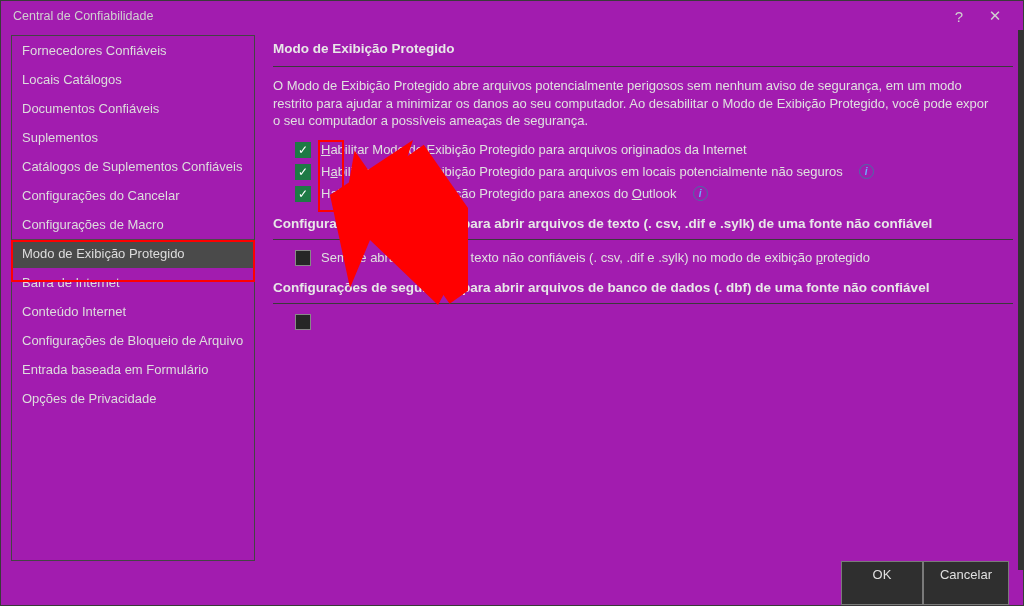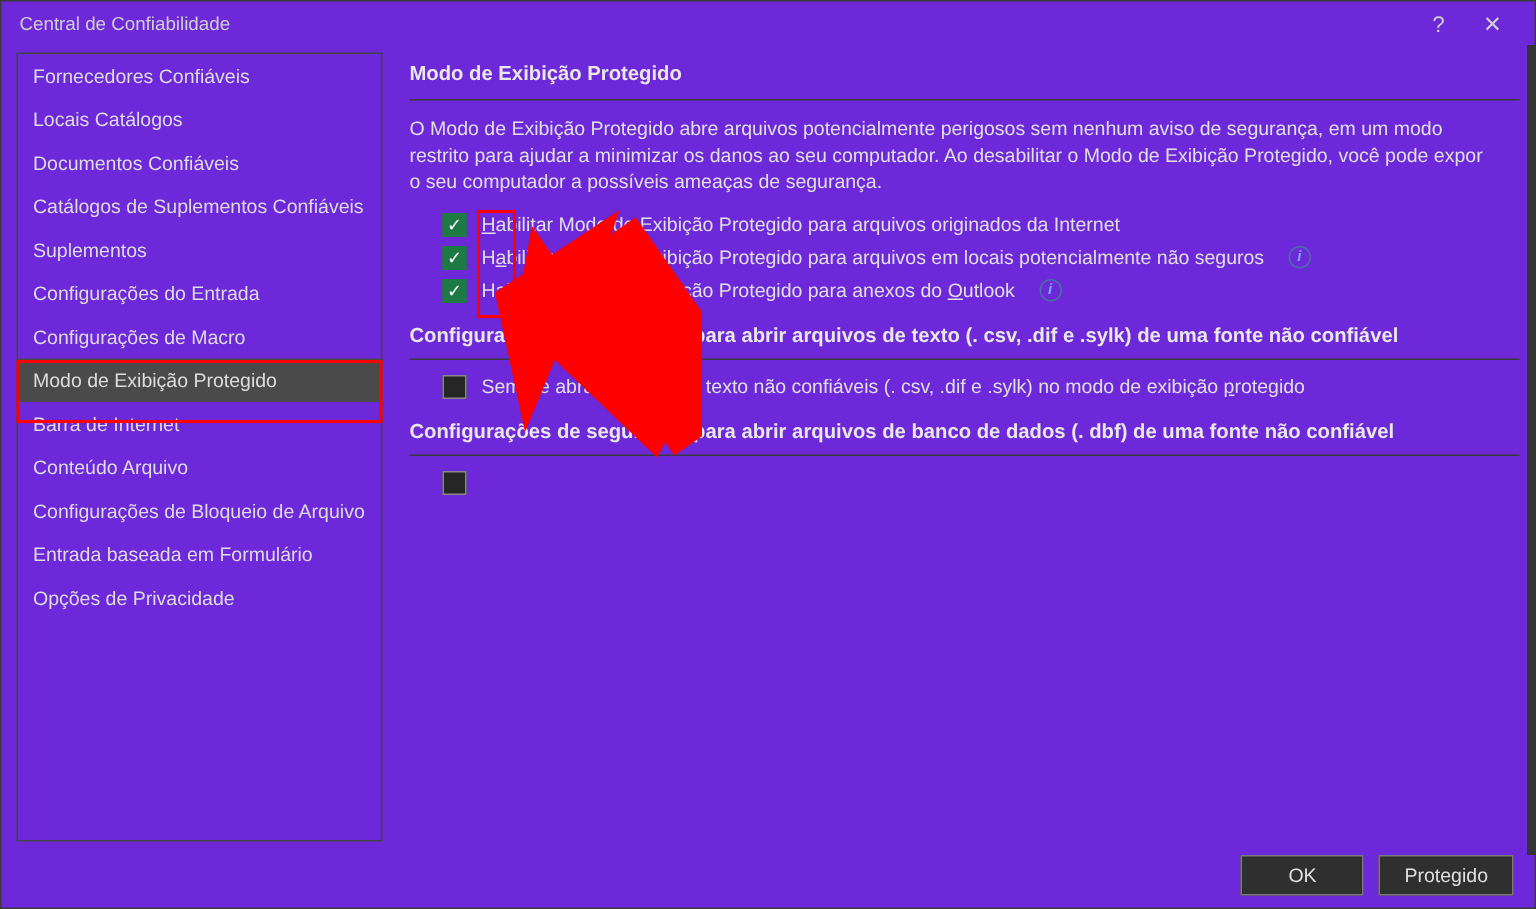--- a/index.html
+++ b/index.html
@@ -4,21 +4,21 @@
 <style>
   * { box-sizing: border-box; margin: 0; padding: 0; }
   html, body {
     width: 1024px; height: 606px;
     background: #262626; color: #e0e0e0;
     font-family: "Segoe UI", Tahoma, sans-serif;
     font-size: 13px; overflow: hidden;
   }
   .dialog {
     width: 1024px; height: 606px;
-    background: #6d28d9;
+    background: #a21caf;
     border: 1px solid #3a3a3a;
     display: flex; flex-direction: column;
   }
   .titlebar {
     height: 30px;
     display: flex; align-items: center;
     padding: 0 10px 0 12px;
   }
   .titlebar .title { flex: 1; color: #d0d0d0; font-size: 12.5px; }
   .titlebar .ctrl { width: 36px; text-align: center; color: #d0d0d0; font-size: 15px; }
@@ -60,22 +60,22 @@
     margin-left: 6px; color: #6fb1ff; font-size: 12px;
     width: 15px; height: 15px; border: 1px solid #4a6fa5; border-radius: 50%;
     display: inline-flex; align-items: center; justify-content: center;
   }
   .info::after { content: "i"; font-style: italic; font-weight: bold; font-size: 10px; }
   .opt-sub {
     display: flex; align-items: center; gap: 10px; margin: 10px 0 4px 22px;
     font-size: 13px; color: #e0e0e0;
   }
   .footer {
-    height: 44px; display: flex; justify-content: flex-end; align-items: center;
-    gap: 10px; padding: 0 14px;
+    height: 44px; display: flex; justify-content: flex-end; 
+    padding: 0 14px;
   }
   .btn {
     min-width: 82px; padding: 5px 16px; border: 1px solid #7a7a7a;
     background: #2f2f2f; color: #e0e0e0; text-align: center; font-size: 13px;
   }
   
   .hl-box {
     position: absolute; border: 2px solid #ff0000; pointer-events: none;
   }
   .hl1 { left: 11px; top: 240px; width: 244px; height: 42px; }
@@ -97,27 +97,27 @@
     <div class="title">Central de Confiabilidade</div>
     <div class="ctrl">?</div>
     <div class="ctrl">✕</div>
   </div>
 
   <div class="body">
     <div class="sidebar" id="sidebar">
         <div class="nav-item">Fornecedores Confiáveis</div>
         <div class="nav-item">Locais Catálogos</div>
         <div class="nav-item">Documentos Confiáveis</div>
+        <div class="nav-item">Suplementos</div>
         <div class="nav-item">Catálogos de Suplementos Confiáveis</div>
-        <div class="nav-item">Suplementos</div>
-        <div class="nav-item">Configurações do Entrada</div>
+        <div class="nav-item">Configurações do Cancelar</div>
         <div class="nav-item">Configurações de Macro</div>
         <div class="nav-item active">Modo de Exibição Protegido</div>
         <div class="nav-item">Barra de Internet</div>
-        <div class="nav-item">Conteúdo Arquivo</div>
+        <div class="nav-item">Conteúdo Internet</div>
         <div class="nav-item">Configurações de Bloqueio de Arquivo</div>
         <div class="nav-item">Entrada baseada em Formulário</div>
         <div class="nav-item">Opções de Privacidade</div>
       </div>
 
     <div class="content">
       <div class="section-h">Modo de Exibição Protegido</div>
       <div class="divider"></div>
       <div class="desc">O Modo de Exibição Protegido abre arquivos potencialmente perigosos sem nenhum aviso de segurança, em um modo restrito para ajudar a minimizar os danos ao seu computador. Ao desabilitar o Modo de Exibição Protegido, você pode expor o seu computador a possíveis ameaças de segurança.</div>
 
@@ -148,21 +148,21 @@
       <div class="section-h sub">Configurações de segurança para abrir arquivos de banco de dados (. dbf) de uma fonte não confiável</div>
       <div class="divider"></div>
       <div class="opt-sub">
         <span class="cb-empty"></span>
       </div>
     </div>
   </div>
 
   <div class="footer">
     <div class="btn">OK</div>
-    <div class="btn">Protegido</div>
+    <div class="btn">Cancelar</div>
   </div>
 </div>
 
 <div class="hl-box hl1"></div>
 <div class="hl-box hl2"></div>
 
 <svg class="arrow" viewBox="0 0 140 180">
   <polygon points="20,60 80,0 80,35 140,35 140,180 70,180 70,85 80,85 80,120" fill="#ff0000" transform="rotate(-35 70 90)"></polygon>
   <polygon points="10,68 75,3 75,38 138,80 125,175 55,130 70,90 75,95 70,130" fill="#ff0000" style="display:none"></polygon>
 

